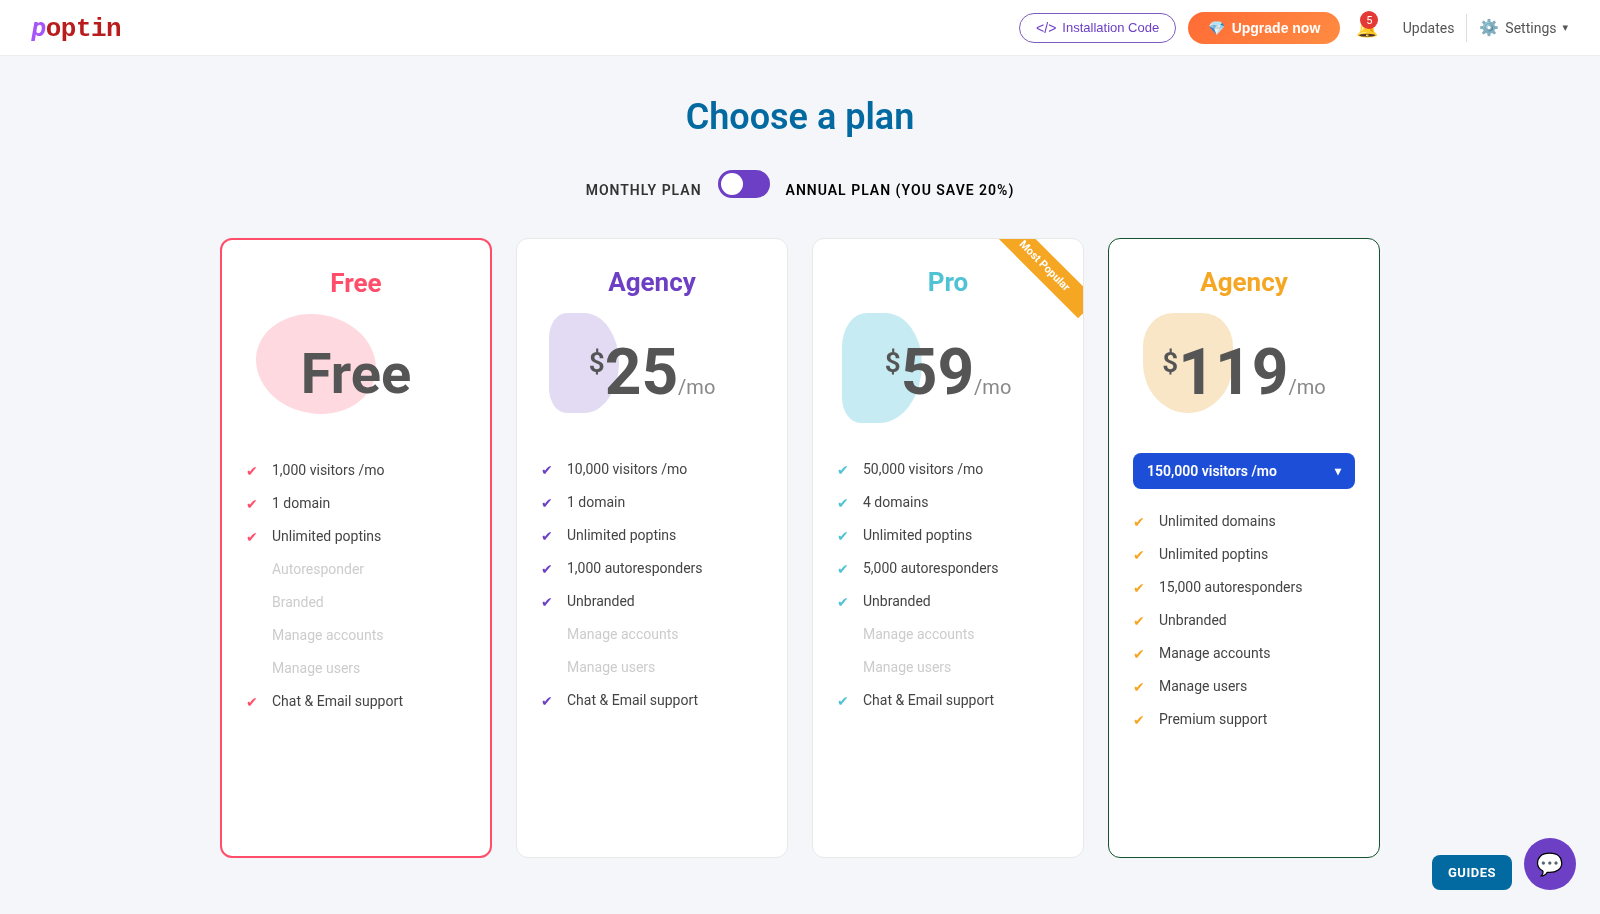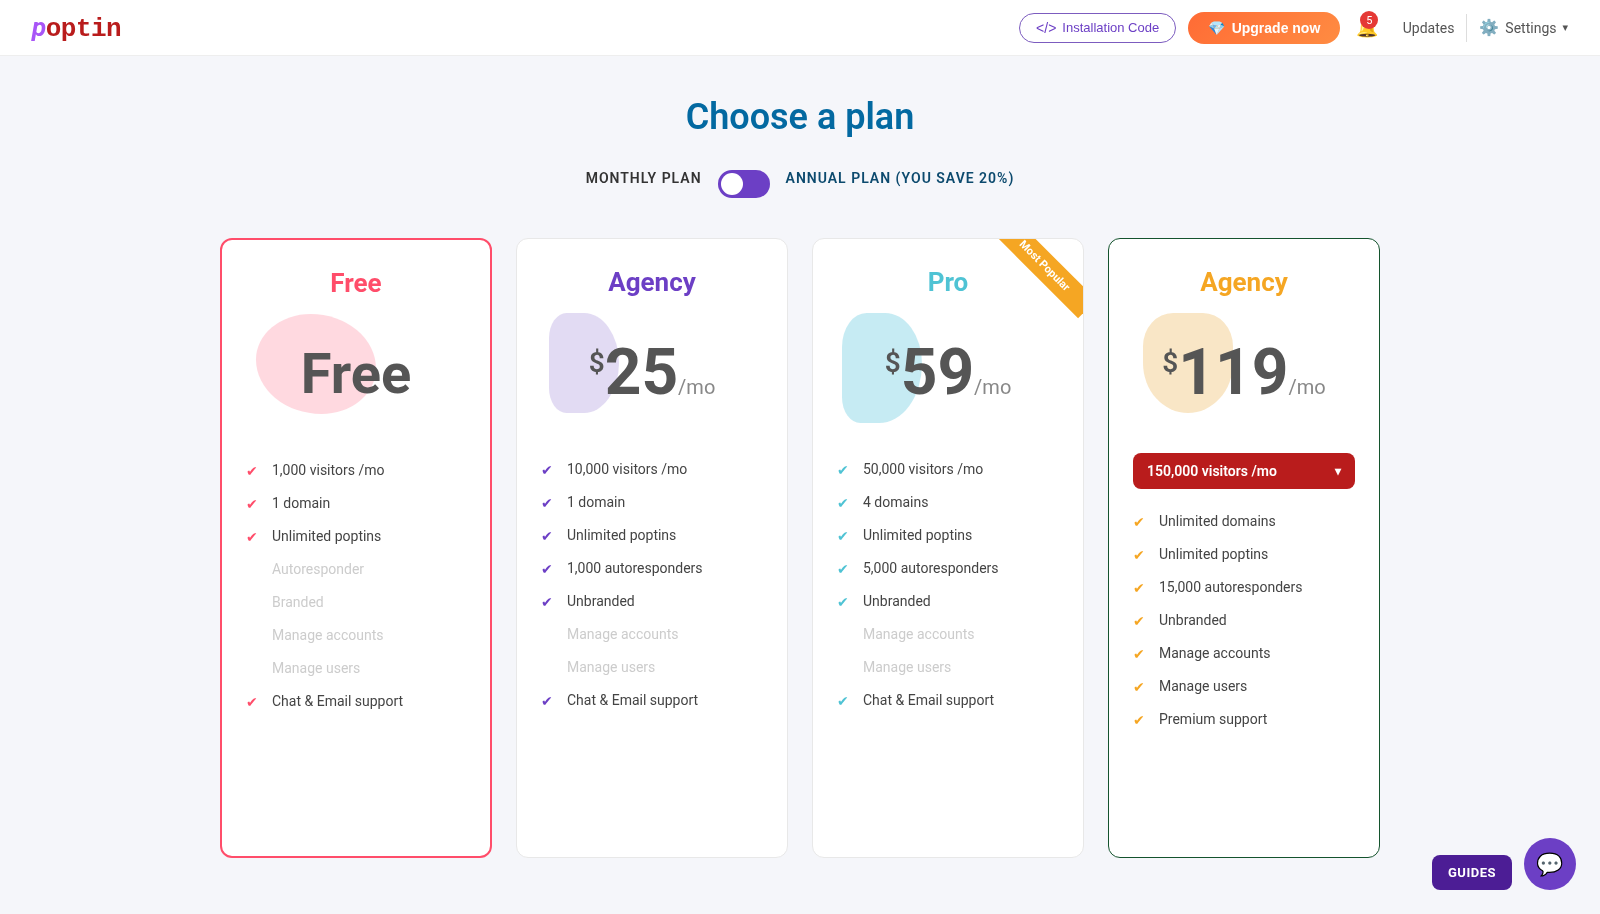--- a/index.html
+++ b/index.html
@@ -102,33 +102,33 @@
       text-align: center;
       font-size: 36px;
       font-weight: 600;
       color: #0369a1;
       margin-bottom: 32px;
     }
 
     
     .toggle-row {
       display: flex;
-      align-items: flex-start;
+      align-items: flex-end;
       justify-content: center;
       gap: 16px;
       margin-bottom: 40px;
     }
     .toggle-label {
       font-size: 14px;
       font-weight: 600;
       letter-spacing: 1px;
       color: #555;
     }
     .toggle-label.active { color: #333; }
-    .toggle-label.inactive { color: #0c4a6e; }
+    .toggle-label.inactive { color: #000000; }
     .toggle-switch {
       width: 52px;
       height: 28px;
       background: #6c3fc5;
       border-radius: 14px;
       position: relative;
       cursor: pointer;
     }
     .toggle-knob {
       width: 22px;
@@ -303,21 +303,21 @@
       font-weight: 700;
       padding: 6px 28px;
       transform: rotate(45deg);
       white-space: nowrap;
       text-align: center;
       line-height: 1.3;
     }
 
     
     .visitors-dropdown {
-      background: #b91c1c;
+      background: #1d4ed8;
       color: white;
       border-radius: 8px;
       padding: 10px 14px;
       display: flex;
       align-items: center;
       justify-content: space-between;
       font-size: 14px;
       font-weight: 600;
       cursor: pointer;
       margin-bottom: 8px;
@@ -340,21 +340,21 @@
       cursor: pointer;
       color: white;
       font-size: 22px;
     }
 
     
     .guides-btn {
       position: fixed;
       bottom: 24px;
       right: 88px;
-      background: #4c1d95;
+      background: #0369a1;
       color: white;
       padding: 10px 16px;
       border-radius: 8px;
       font-size: 13px;
       font-weight: 700;
       cursor: pointer;
       letter-spacing: 0.5px;
     }
   </style>
 </head>

